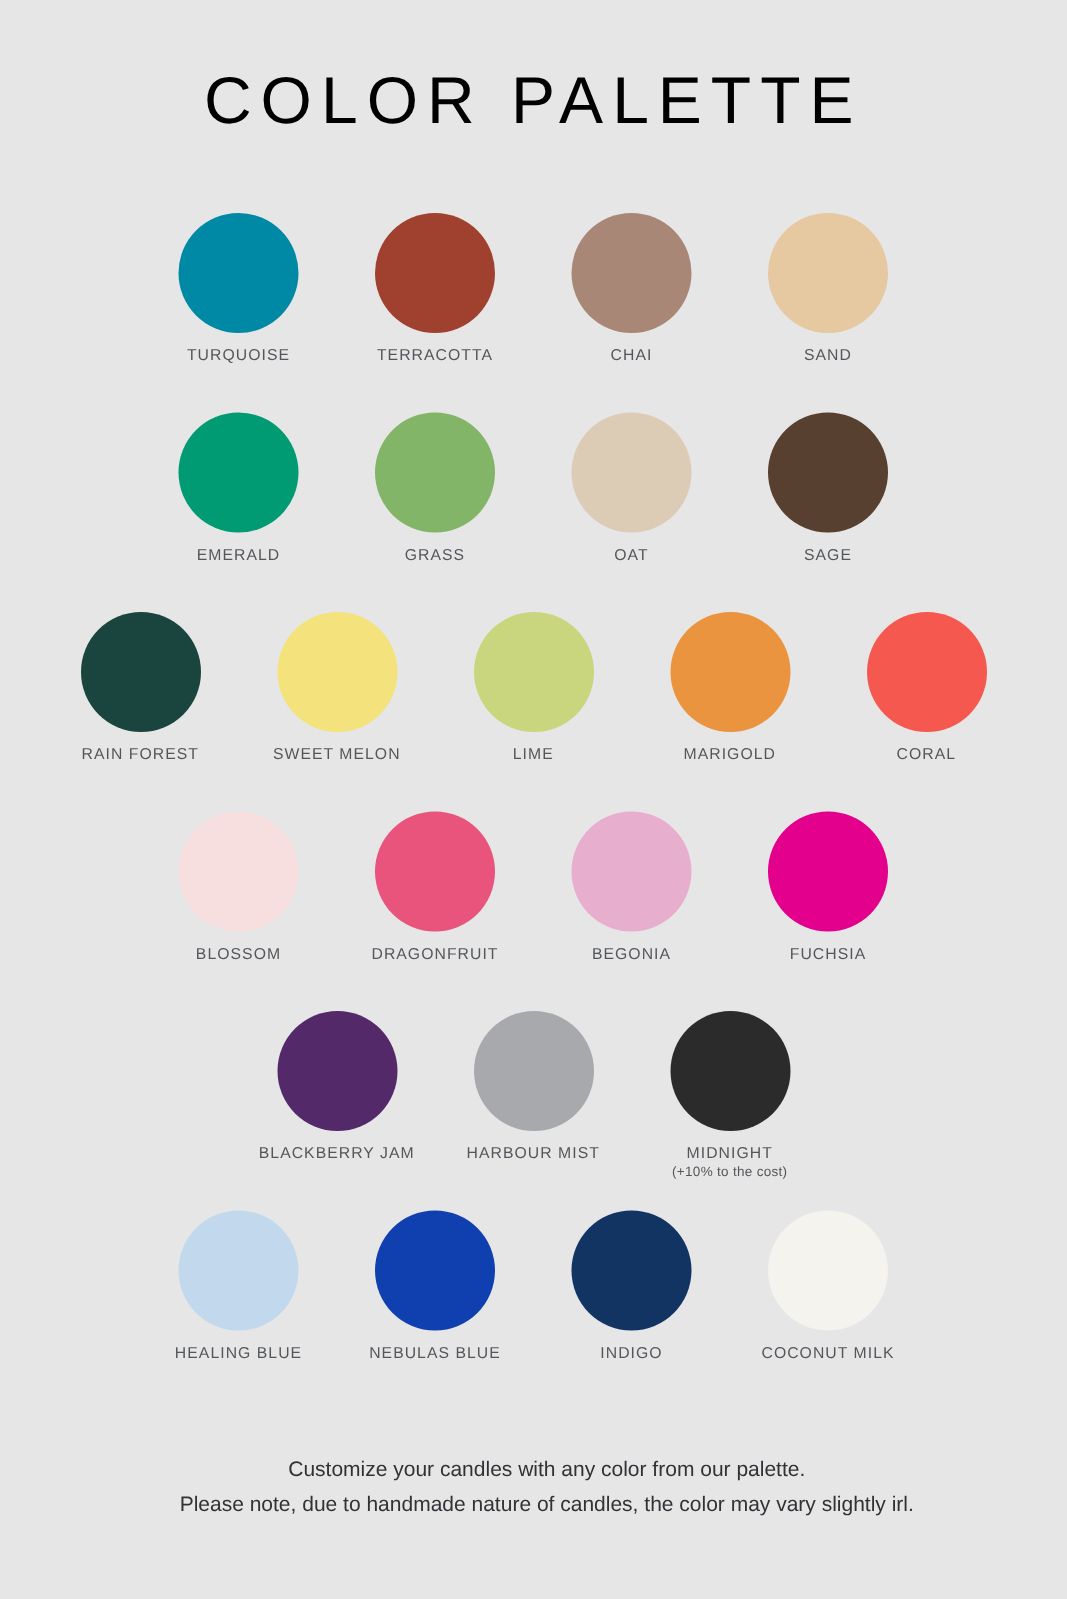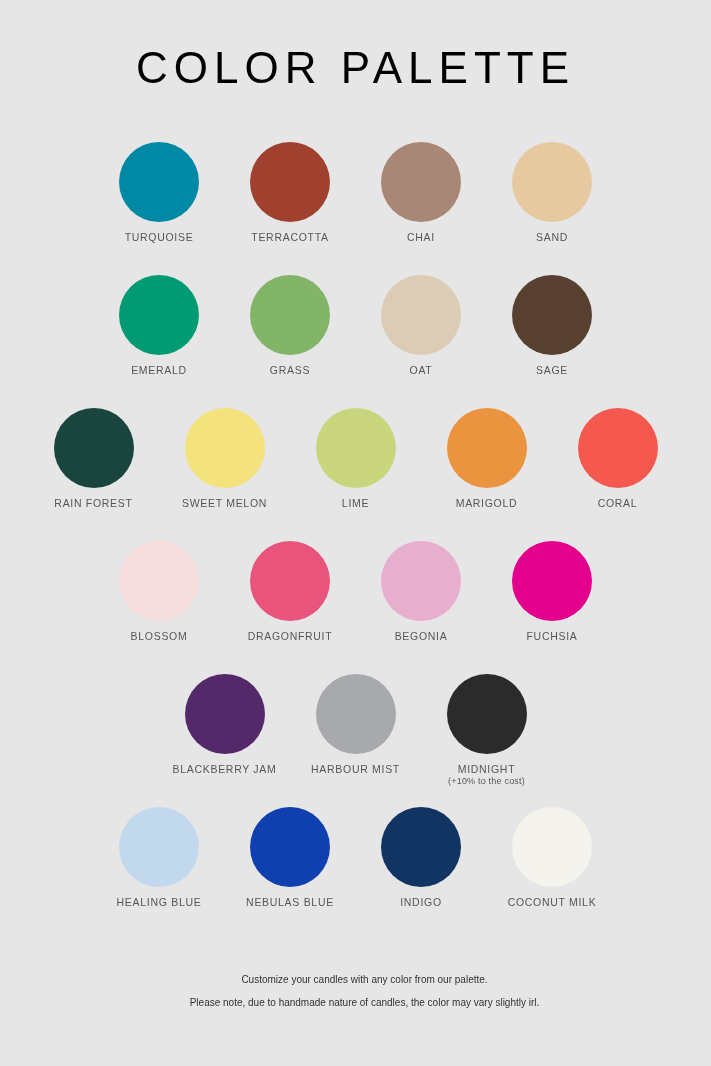--- a/index.html
+++ b/index.html
@@ -71,21 +71,21 @@
     white-space: nowrap;
   }
   .footer {
     position: absolute;
     left: 0;
     right: 0;
     top: 968px;
     text-align: center;
   }
   .footer-line {
-    font-size: 10px;
+    font-size: 14px;
     color: #303236;
     line-height: 23px;
     font-family: "Liberation Sans", sans-serif;
     margin-left: 18px;
   }
 </style>
 </head>
 <body>
 
 <div class="page">

